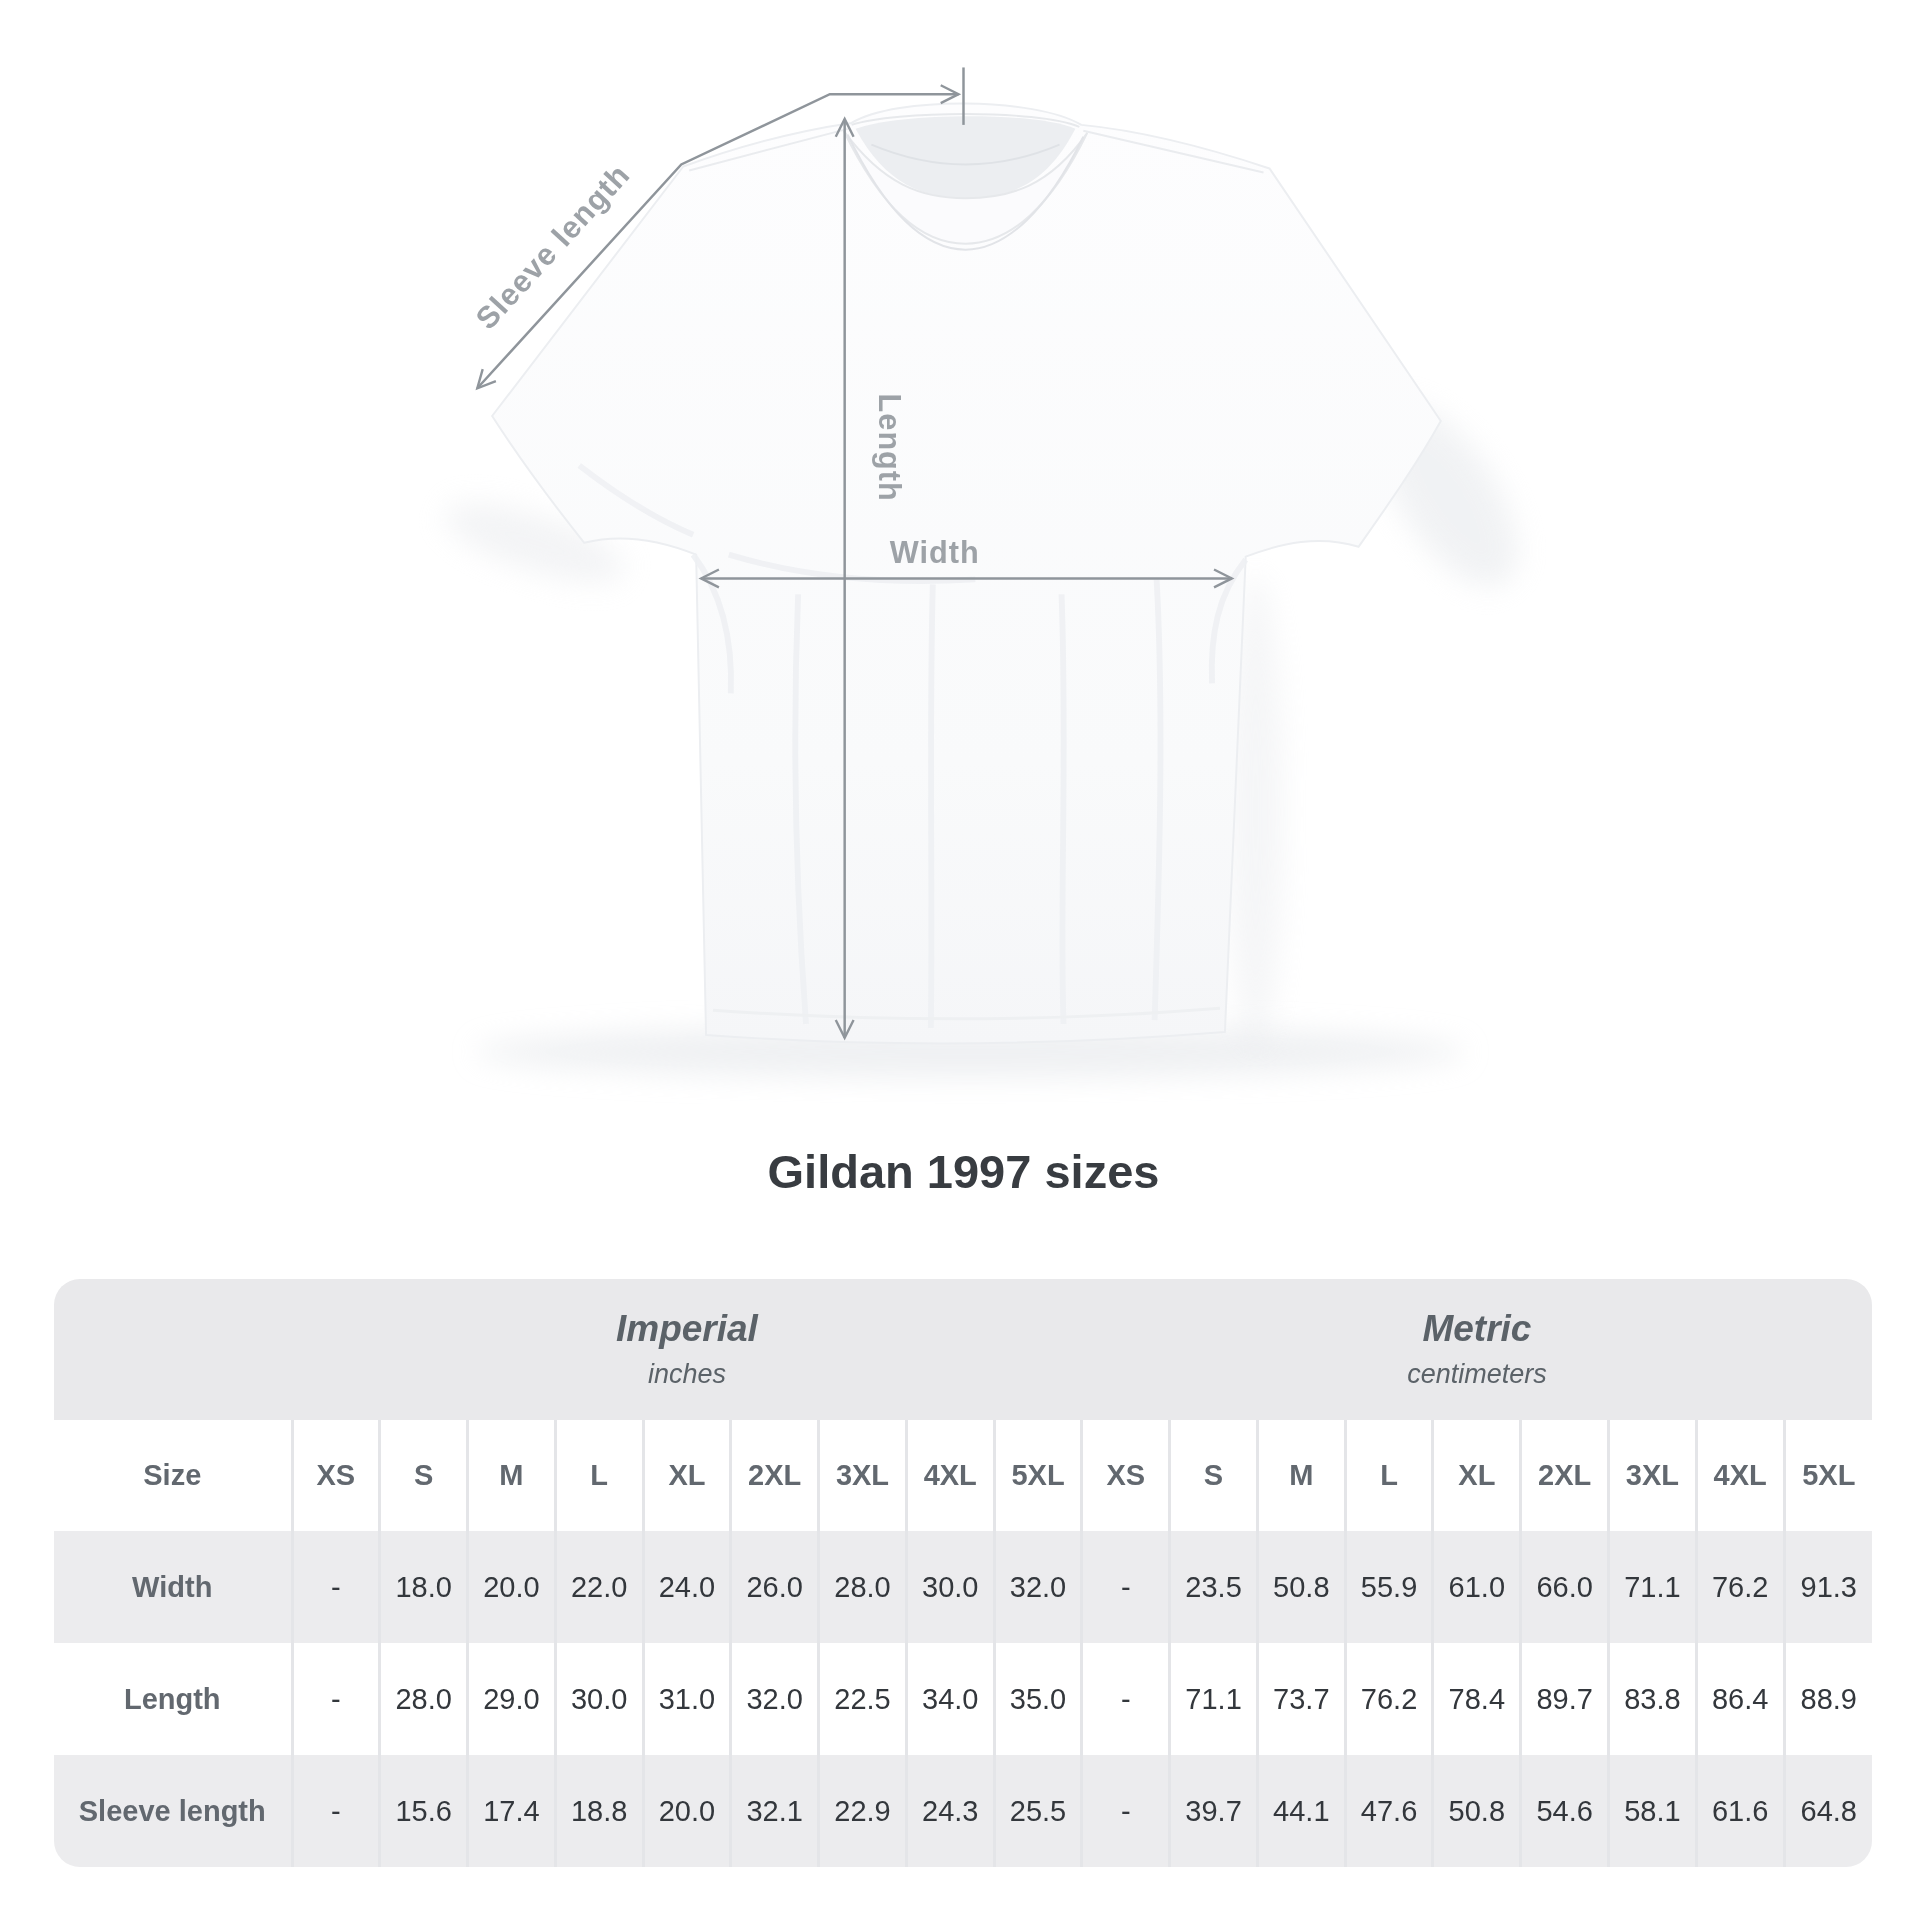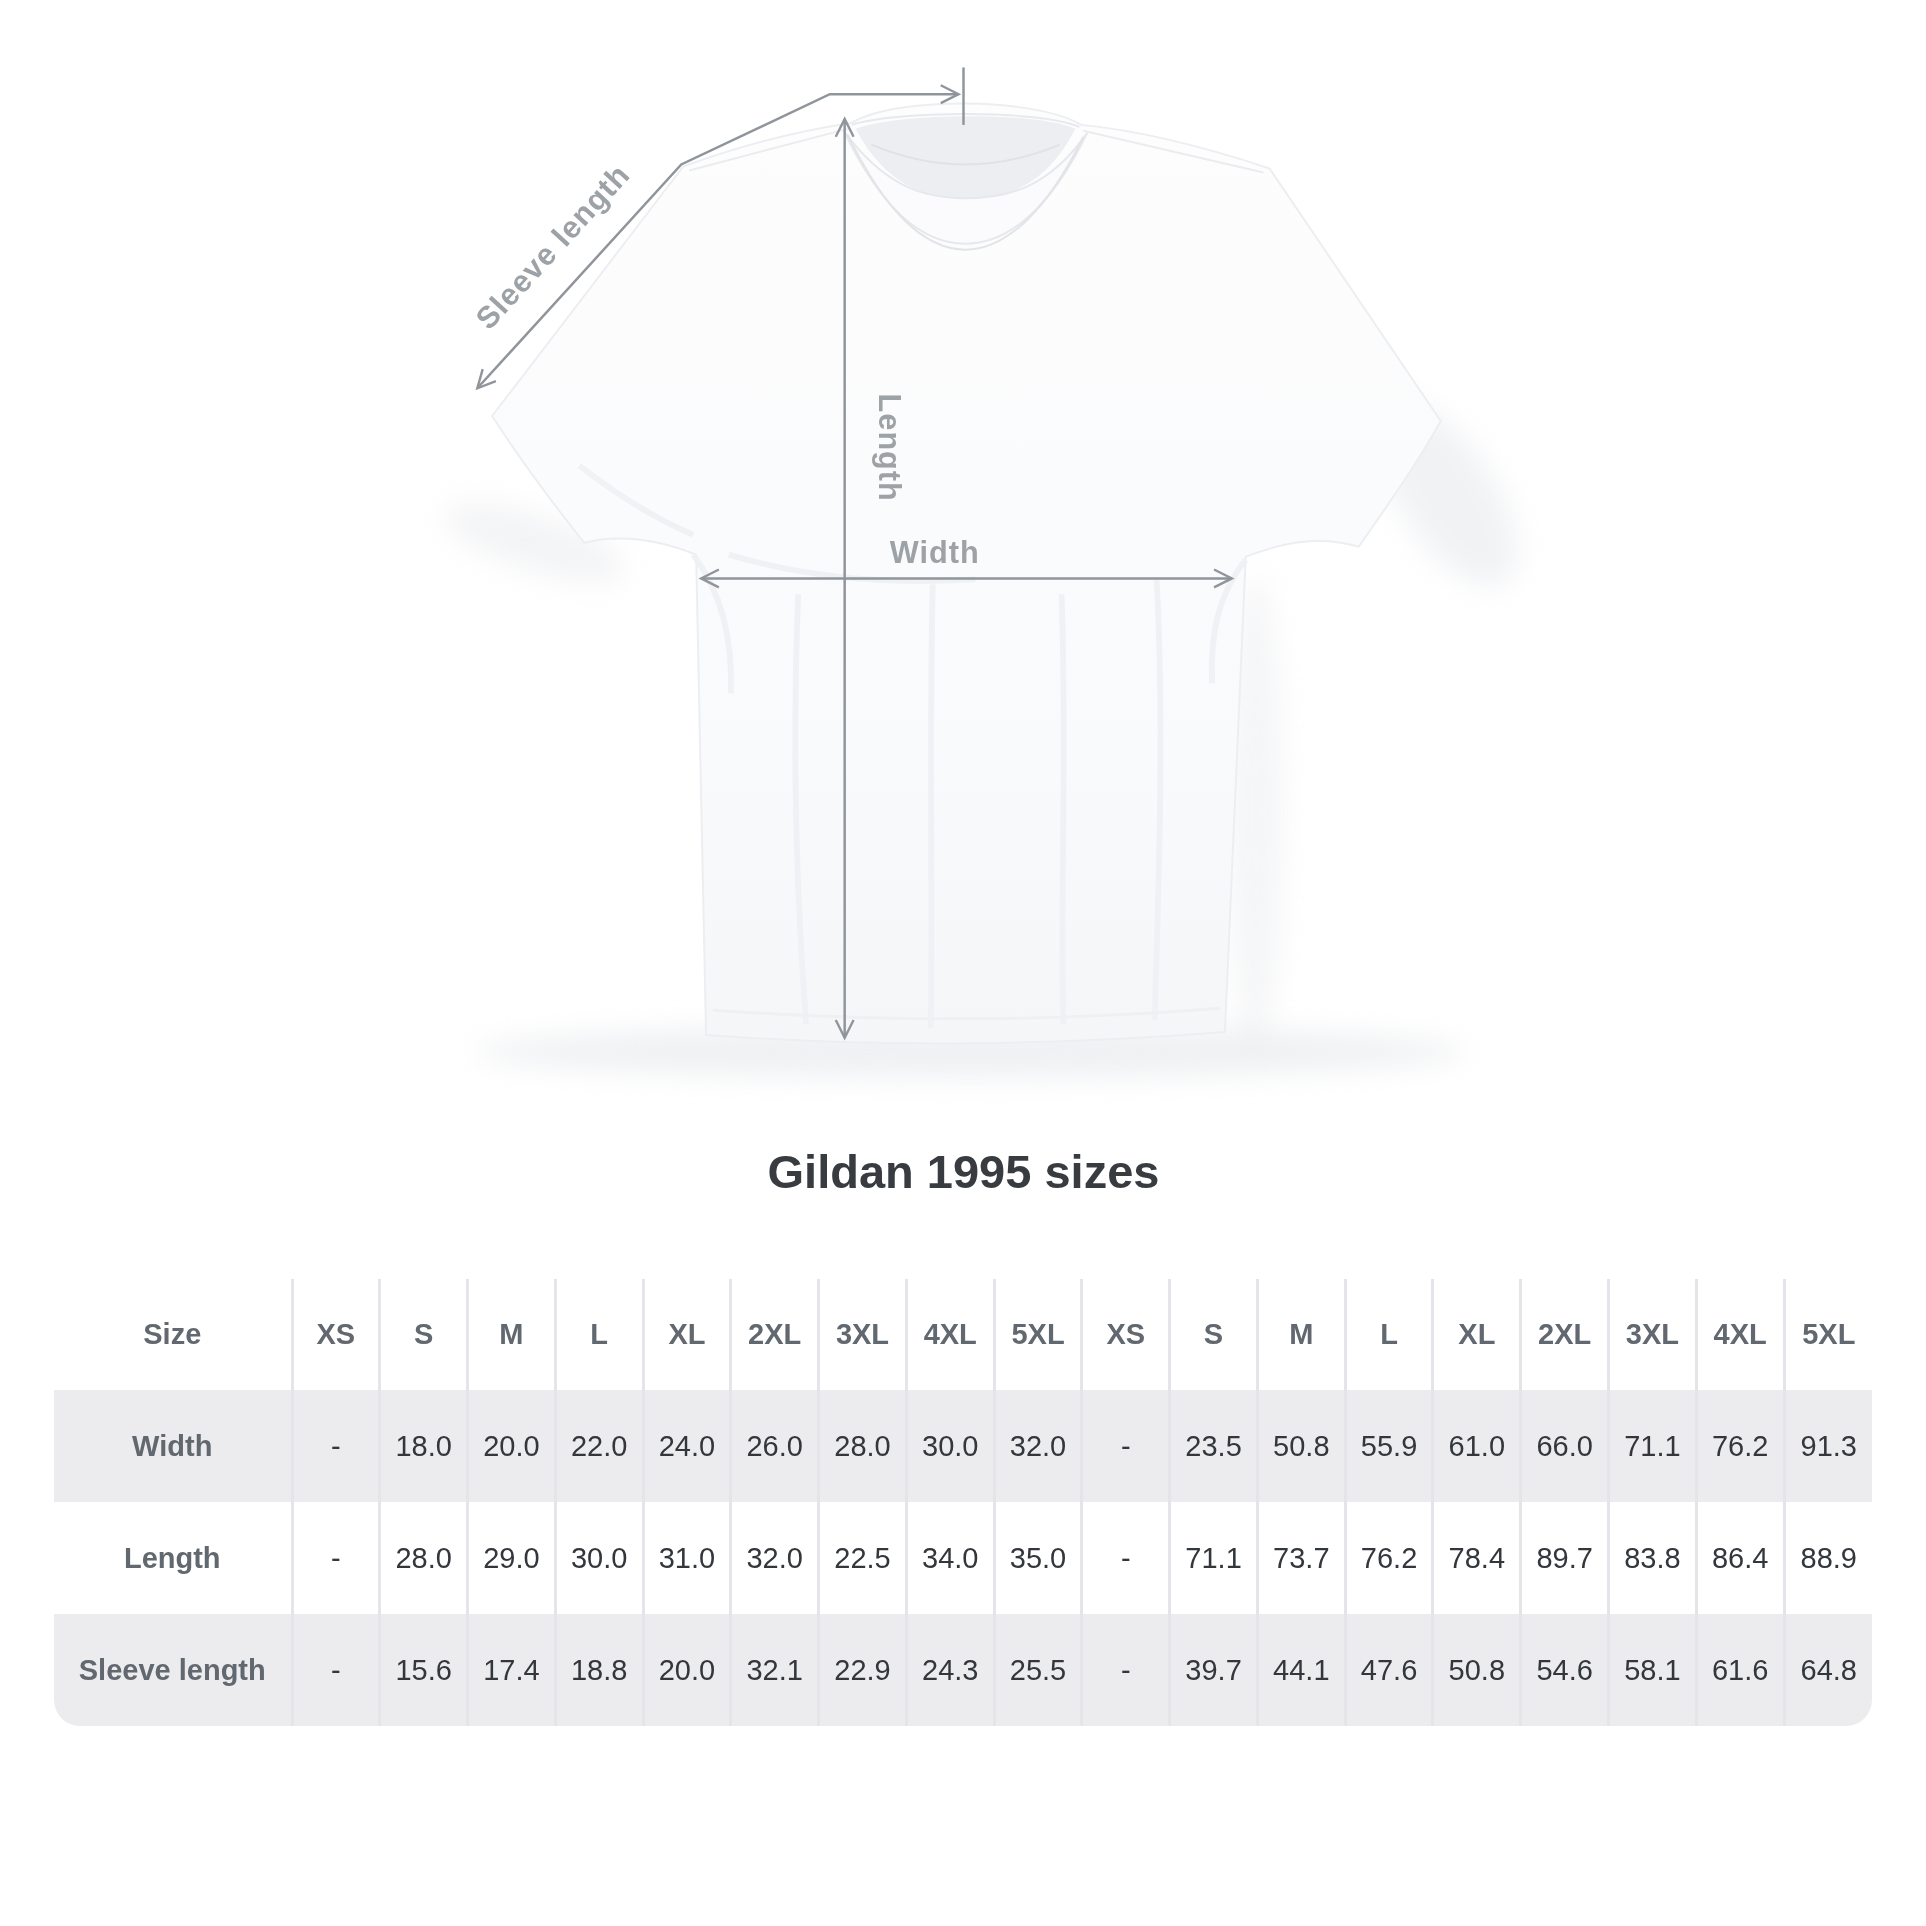--- a/index.html
+++ b/index.html
@@ -137,21 +137,21 @@
         <path d="M 853,120 L 853,1048" marker-start="url(#arrV)" marker-end="url(#arrV)"></path>
         <path d="M 708,584 L 1244,584" marker-start="url(#arrV)" marker-end="url(#arrV)"></path>
       </g>
 
       <text class="measure-label" transform="translate(566,256) rotate(-47.5)" text-anchor="middle">Sleeve length</text>
       <text class="measure-label" transform="translate(888,452) rotate(90)" text-anchor="middle">Length</text>
       <text class="measure-label" x="944" y="568" text-anchor="middle">Width</text>
     </svg>
   </div>
 
-  <div class="chart-title">Gildan 1995 sizes</div>
+  <div class="chart-title">Gildan 1997 sizes</div>
 
   <div class="tablewrap">
     <table class="sizes">
         <colgroup>
           <col style="width: 238px;">
           <col>
           <col>
           <col>
           <col>
           <col>
@@ -163,20 +163,31 @@
           <col>
           <col>
           <col>
           <col>
           <col>
           <col>
           <col>
           <col>
         </colgroup>
         <thead>
+          <tr class="groups">
+            <th></th>
+            <th colspan="9">
+              <div class="glabel">Imperial</div>
+              <div class="gsub">inches</div>
+            </th>
+            <th colspan="9">
+              <div class="glabel">Metric</div>
+              <div class="gsub">centimeters</div>
+            </th>
+          </tr>
           <tr class="cols">
             <th>Size</th>
             <th>XS</th>
             <th>S</th>
             <th>M</th>
             <th>L</th>
             <th>XL</th>
             <th>2XL</th>
             <th>3XL</th>
             <th>4XL</th>

